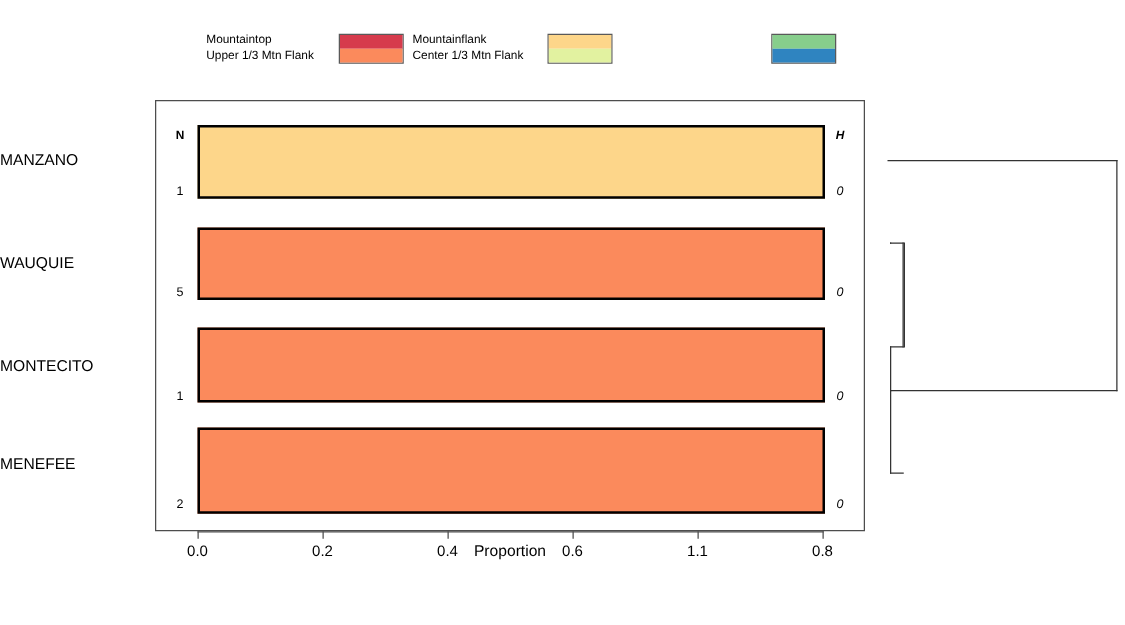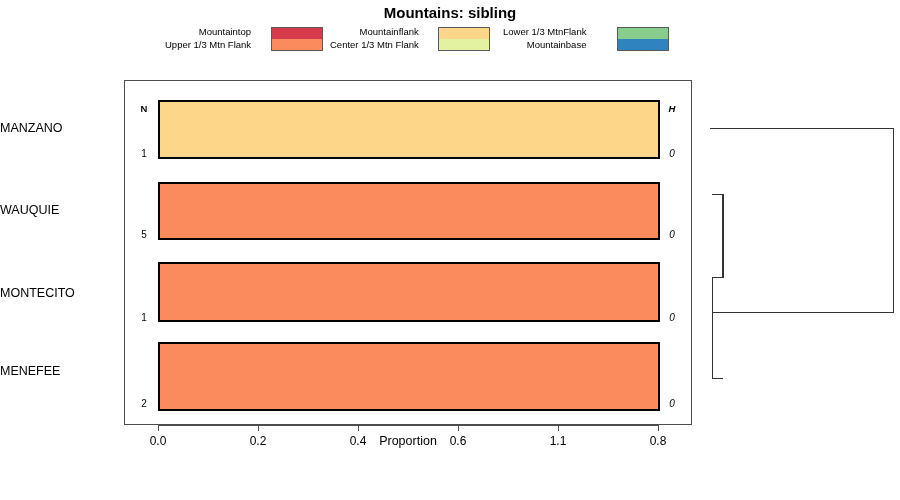--- a/index.html
+++ b/index.html
@@ -52,21 +52,20 @@
   .legend-col.c1 { left: 165px; width: 160px; }
   .legend-col.c2 { left: 338px; width: 170px; }
 
   .legend-labels {
     position: absolute;
     left: 0;
     top: 0;
     font-size: 9.5px;
     line-height: 12.5px;
     white-space: nowrap;
-    text-align: right;
   }
   .legend-labels div { height: 12.5px; }
 
   .legend-swatches {
     position: absolute;
     top: 1px;
     width: 52px;
     height: 24px;
     border: 1px solid #595959;
     box-sizing: border-box;
@@ -207,21 +206,20 @@
     background: #333333;
   }
   .dseg.h { height: 1px; }
   .dseg.v { width: 1px; }
 </style>
 </head>
 <body>
 
 <div id="root">
 
-  <div id="chart-title">Mountains: sibling</div>
 
   <div id="legend">
 
     <div class="legend-col c0">
       <div class="legend-labels">
         <div>Mountaintop</div>
         <div>Upper 1/3 Mtn Flank</div>
       </div>
       <div class="legend-swatches">
         <div class="sw top" style="background-color: rgb(214, 59, 76);"></div>
@@ -234,24 +232,20 @@
         <div>Mountainflank</div>
         <div>Center 1/3 Mtn Flank</div>
       </div>
       <div class="legend-swatches">
         <div class="sw top" style="background-color: rgb(253, 214, 138);"></div>
         <div class="sw bot" style="background-color: rgb(226, 242, 160);"></div>
       </div>
     </div>
 
     <div class="legend-col c2">
-      <div class="legend-labels">
-        <div>Lower 1/3 MtnFlank</div>
-        <div>Mountainbase</div>
-      </div>
       <div class="legend-swatches">
         <div class="sw top" style="background-color: rgb(135, 206, 140);"></div>
         <div class="sw bot" style="background-color: rgb(47, 132, 192);"></div>
       </div>
     </div>
 
   </div>
 
   <div class="cat-label" style="top:121px">MANZANO</div>
   <div class="cat-label" style="top:203px">WAUQUIE</div>

